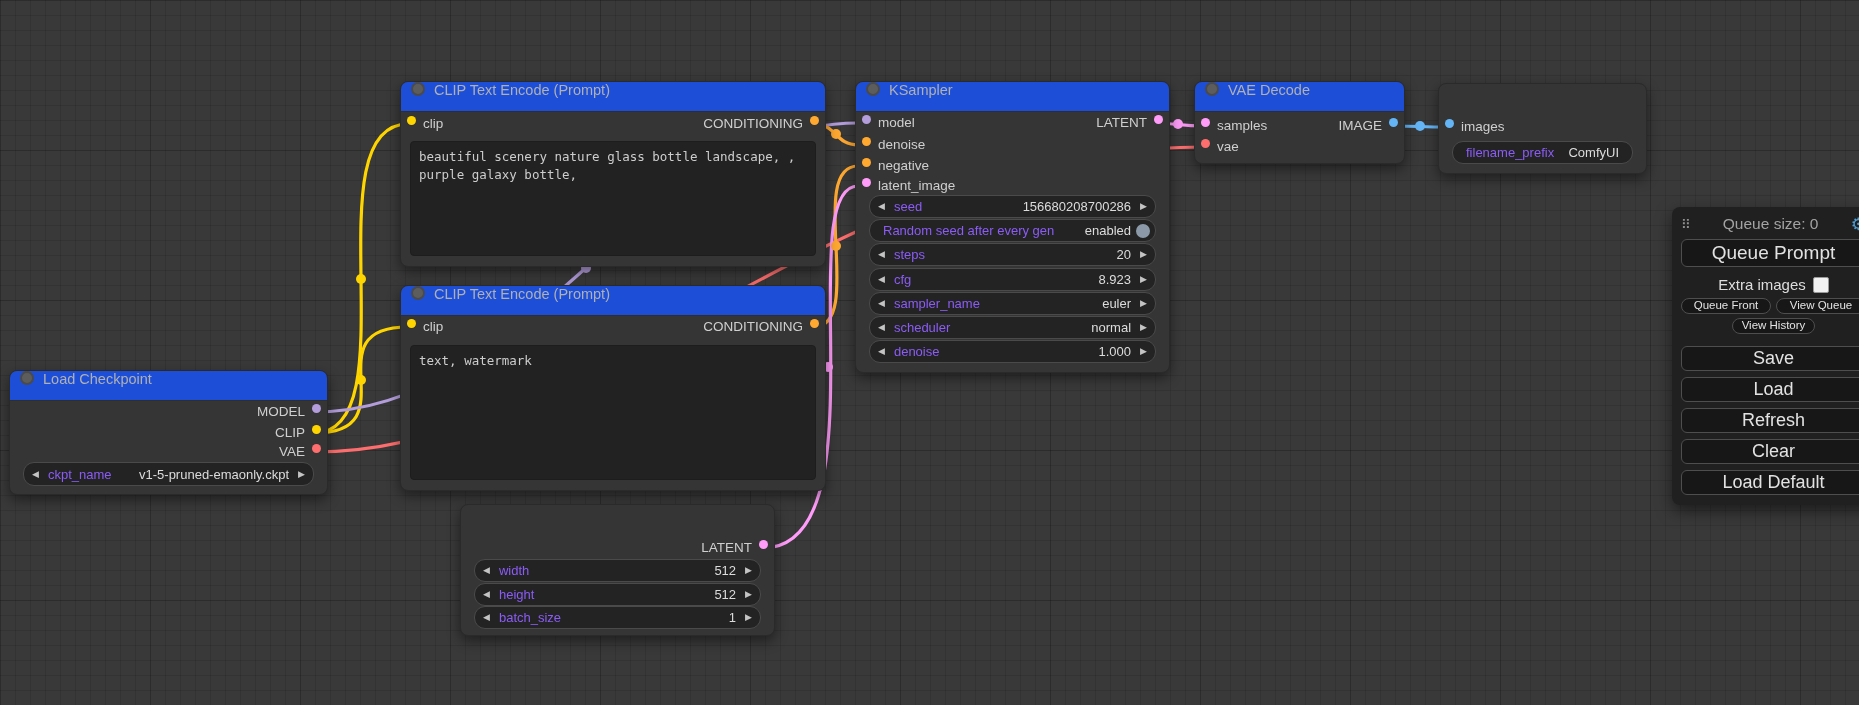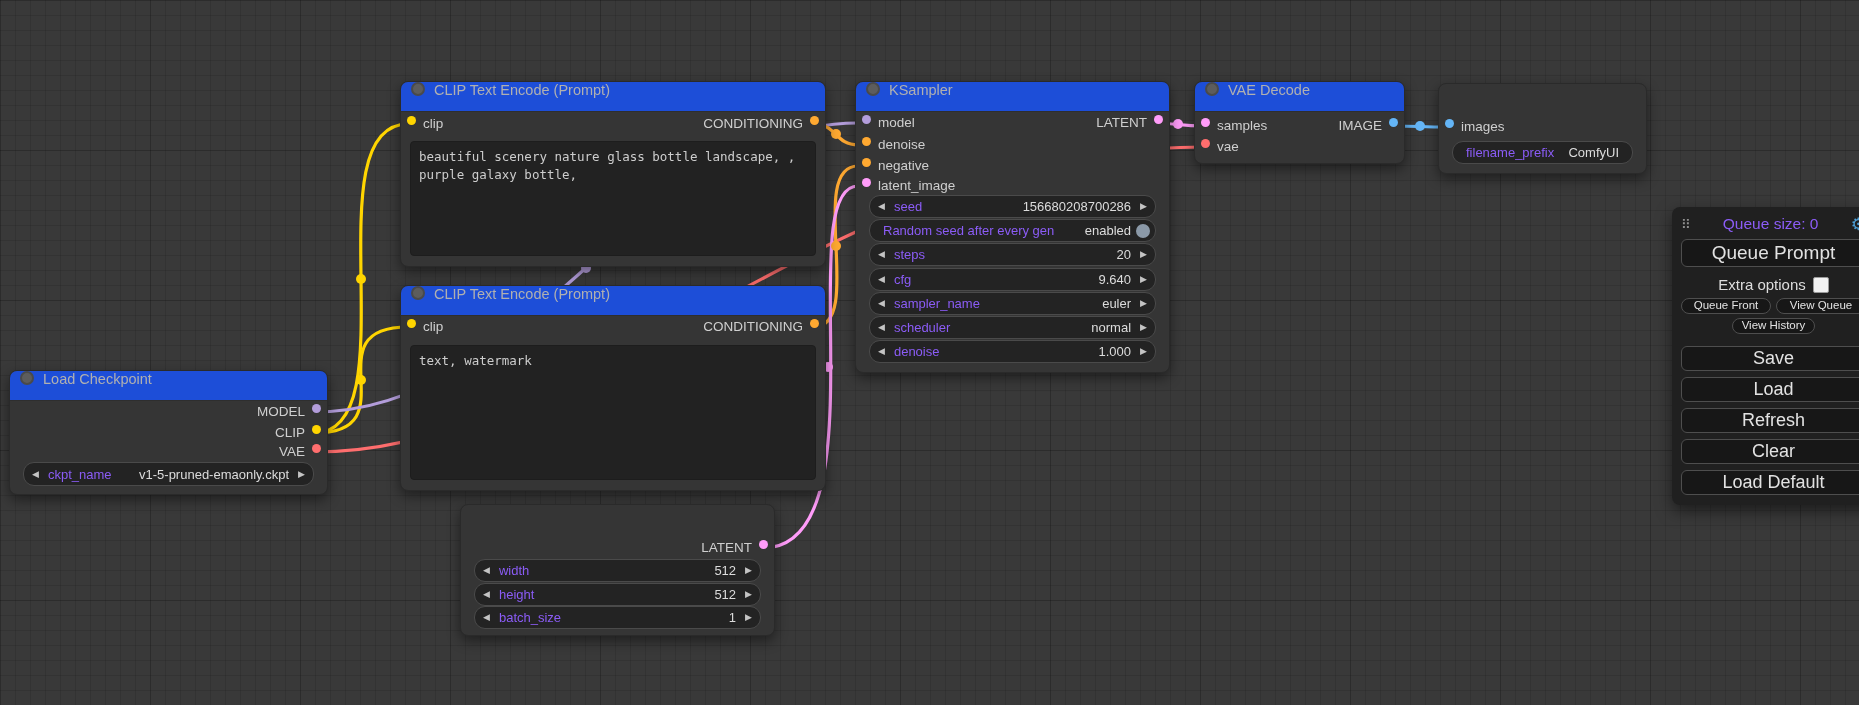--- a/index.html
+++ b/index.html
@@ -34,21 +34,21 @@
   .wvalue{color:#dcdcdc;margin-left:auto;margin-right:9px;white-space:nowrap;}
   .widget.no-arrows .wvalue{margin-right:5px;}
   .knob{width:14px;height:14px;border-radius:50%;background:#8b99a8;flex:none;margin-right:-3px;}
   .prompt-box{position:absolute;left:9px;right:9px;background:#222222;border:1px solid #1d1d1d;border-radius:4px;
               padding:6px 8px;font-family:"DejaVu Sans Mono","Liberation Mono",monospace;font-size:12.5px;
               line-height:1.4;color:#cdcdcd;white-space:pre-wrap;word-break:break-word;overflow:hidden;}
   .menu{position:absolute;z-index:3;left:1672px;top:207px;width:185px;background:#202020;border-radius:8px;
         box-shadow:0 6px 16px rgba(0,0,0,0.5);padding:7px 9px 10px;}
   .menu-header{display:flex;align-items:center;height:20px;margin-bottom:5px;}
   .drag-handle{color:#8f8f8f;font-size:13px;cursor:grab;}
-  .queue-size{flex:1;text-align:center;color:#8b5cf6;font-size:15.5px;}
+  .queue-size{flex:1;text-align:center;color:#a3a3a3;font-size:15.5px;}
   .gear{color:#4d9fd6;font-size:17px;line-height:1;cursor:pointer;}
   button{display:block;font-family:inherit;background:#171717;border:1px solid #4e4e4e;border-radius:6px;
          color:#e2e2e2;cursor:pointer;}
   .btn-qp{width:100%;height:28px;font-size:19px;margin-bottom:9px;}
   .extra-row{display:flex;align-items:center;justify-content:center;gap:7px;height:17px;margin-bottom:5px;
              color:#dddddd;font-size:15px;}
   .checkbox{width:14px;height:14px;background:#f2f2f2;border:1px solid #9a9a9a;border-radius:2px;cursor:pointer;}
   .small-row{display:flex;gap:5px;margin-bottom:4px;justify-content:center;}
   .btn-sm{height:16px;font-size:11.5px;border-radius:8px;padding:0 9px;line-height:1;}
   .small-row .grow{flex:1;}
@@ -202,21 +202,21 @@
   </div>
   <div class="widget" style="top:161px;">
     <span class="arrow">◀</span>
     <span class="wlabel">steps</span>
     <span class="wvalue">20</span>
     <span class="arrow">▶</span>
   </div>
   <div class="widget" style="top:186px;">
     <span class="arrow">◀</span>
     <span class="wlabel">cfg</span>
-    <span class="wvalue">9.640</span>
+    <span class="wvalue">8.923</span>
     <span class="arrow">▶</span>
   </div>
   <div class="widget" style="top:210px;">
     <span class="arrow">◀</span>
     <span class="wlabel">sampler_name</span>
     <span class="wvalue">euler</span>
     <span class="arrow">▶</span>
   </div>
   <div class="widget" style="top:234px;">
     <span class="arrow">◀</span>
@@ -263,21 +263,21 @@
 </div>
 
 <div class="menu">
   <div class="menu-header">
     <span class="drag-handle">⠿</span>
     <span class="queue-size">Queue size: 0</span>
     <span class="gear">⚙</span>
   </div>
   <button class="btn-qp">Queue Prompt</button>
   <div class="extra-row">
-    <span>Extra options</span>
+    <span>Extra images</span>
     <span class="checkbox"></span>
   </div>
   <div class="small-row">
     <button class="btn-sm grow">Queue Front</button>
     <button class="btn-sm grow">View Queue</button>
   </div>
   <div class="small-row hist-row">
     <button class="btn-sm">View History</button>
   </div>
   <button class="btn-big">Save</button>

